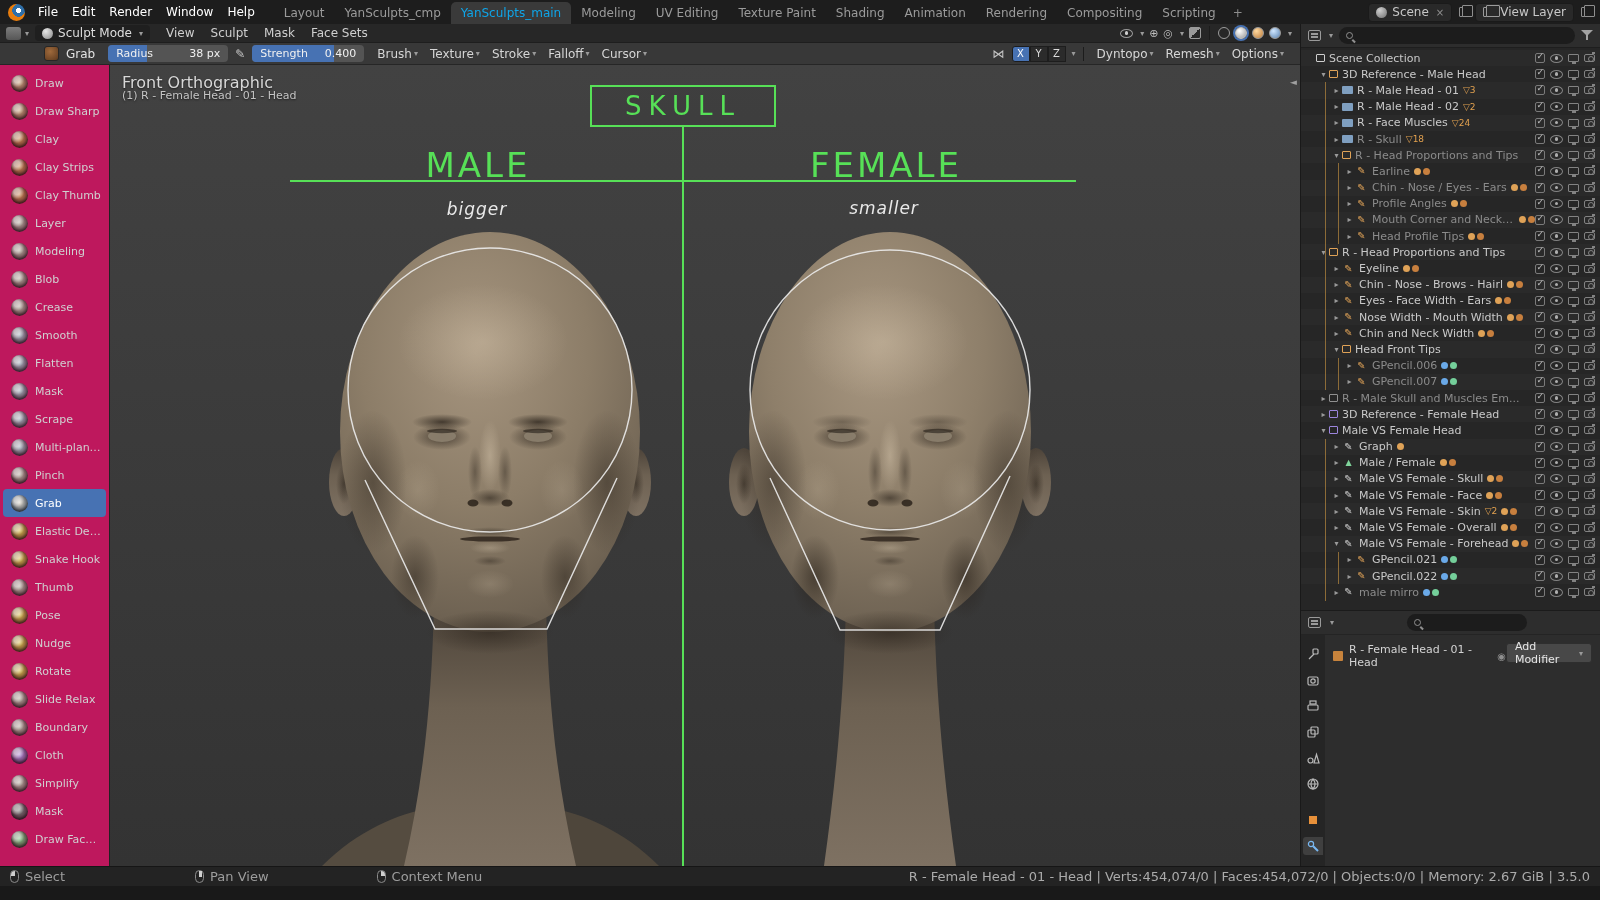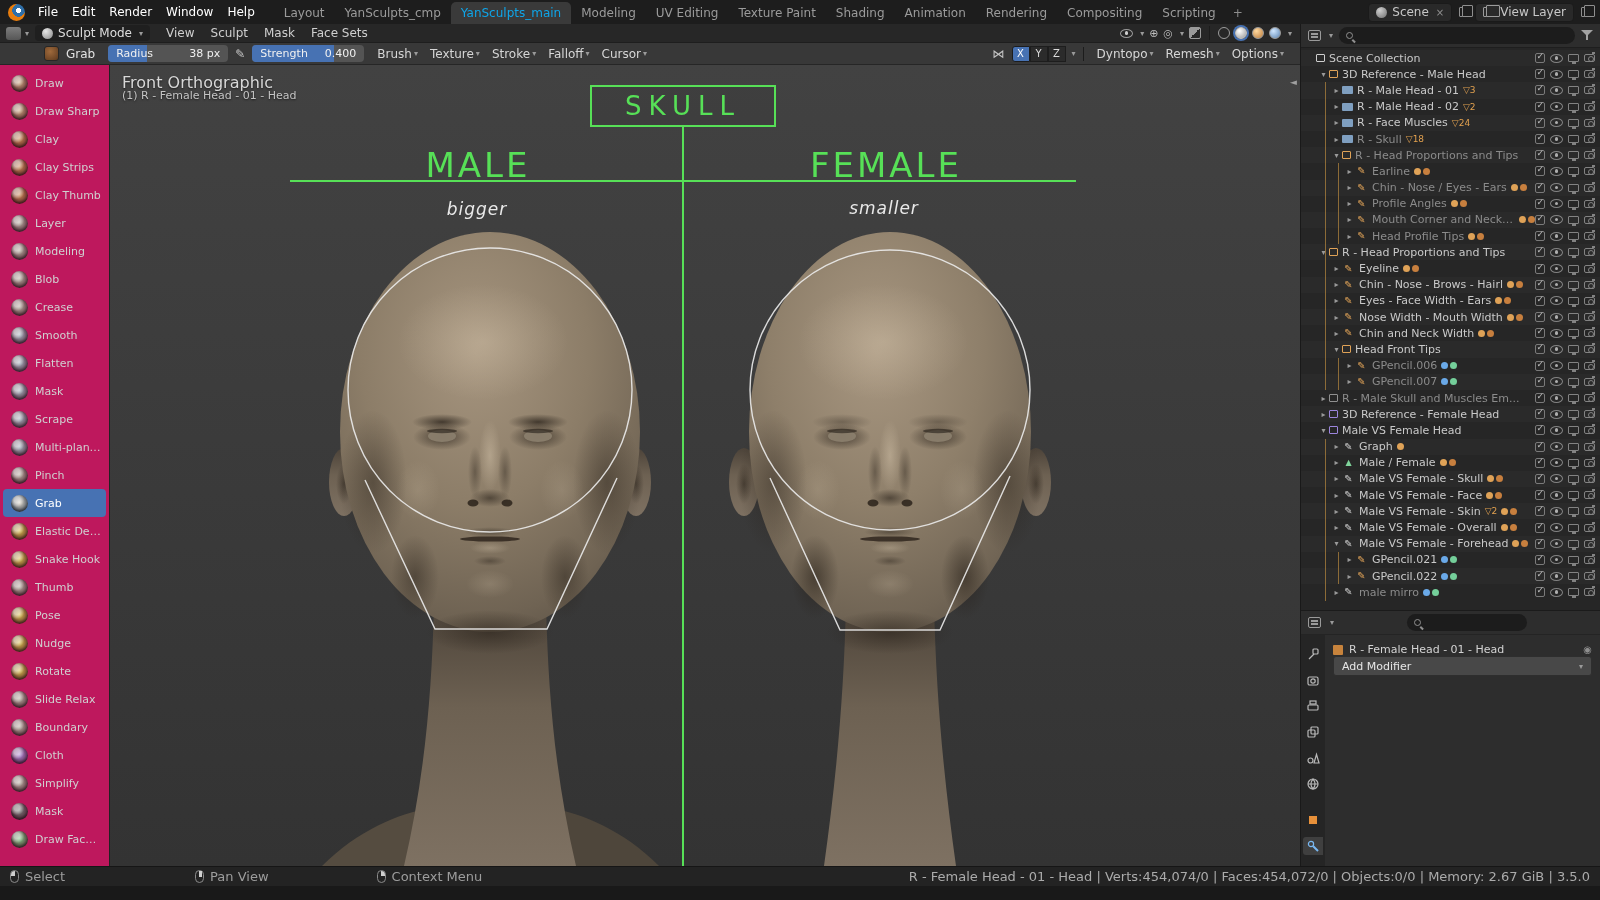--- a/index.html
+++ b/index.html
@@ -154,21 +154,21 @@
     border-bottom:1px solid #242424;}
   .pr-ic{width:13px; height:11px; border:1px solid #9a9a9a; border-radius:2px; position:relative;}
   .pr-ic::after{content:""; position:absolute; left:2px; top:2px; right:2px; height:1.5px; background:#9a9a9a;
     box-shadow:0 3px 0 #9a9a9a;}
   .pr-header .search{flex:0 1 120px; margin:0 auto;}
   .pr-tabs{position:absolute; left:0; top:24px; bottom:0; width:24px; background:#252525;
     display:flex; flex-direction:column; align-items:center; padding-top:10px; gap:8px;}
   .ptab{width:20px; height:18px; display:flex; align-items:center; justify-content:center; border-radius:3px 0 0 3px;}
   .ptab.active{background:#3f3f3f;}
   .ptab.gap{margin-top:10px;}
-  .pr-content{margin-left:24px; padding:8px 8px 0 8px; display:flex; flex-direction:column; text-align:center;}
+  .pr-content{margin-left:24px; padding:8px 8px 0 8px; display:flex; flex-direction:row; }
   .breadcrumb{display:flex; align-items:center; gap:6px; font-size:11px; color:#d3d3d3;}
   .bc-ic{width:10px; height:10px; background:#c7833c; border-radius:1px; flex-shrink:0;}
   .pin{margin-left:auto; color:#8f8f8f; font-size:10px;}
   .add-mod{height:20px; background:#484848; border:1px solid #2e2e2e; border-radius:3px;
     display:flex; align-items:center; padding:0 8px; font-size:11px; color:#e6e6e6;}
   .add-mod .car{margin-left:auto;}
 
   
   .status{position:absolute; left:0; top:866px; width:1600px; height:20px; background:#232323;
     border-top:1px solid #161616; display:flex; align-items:center; padding:0 10px; font-size:13px; color:#9d9d9d;}

